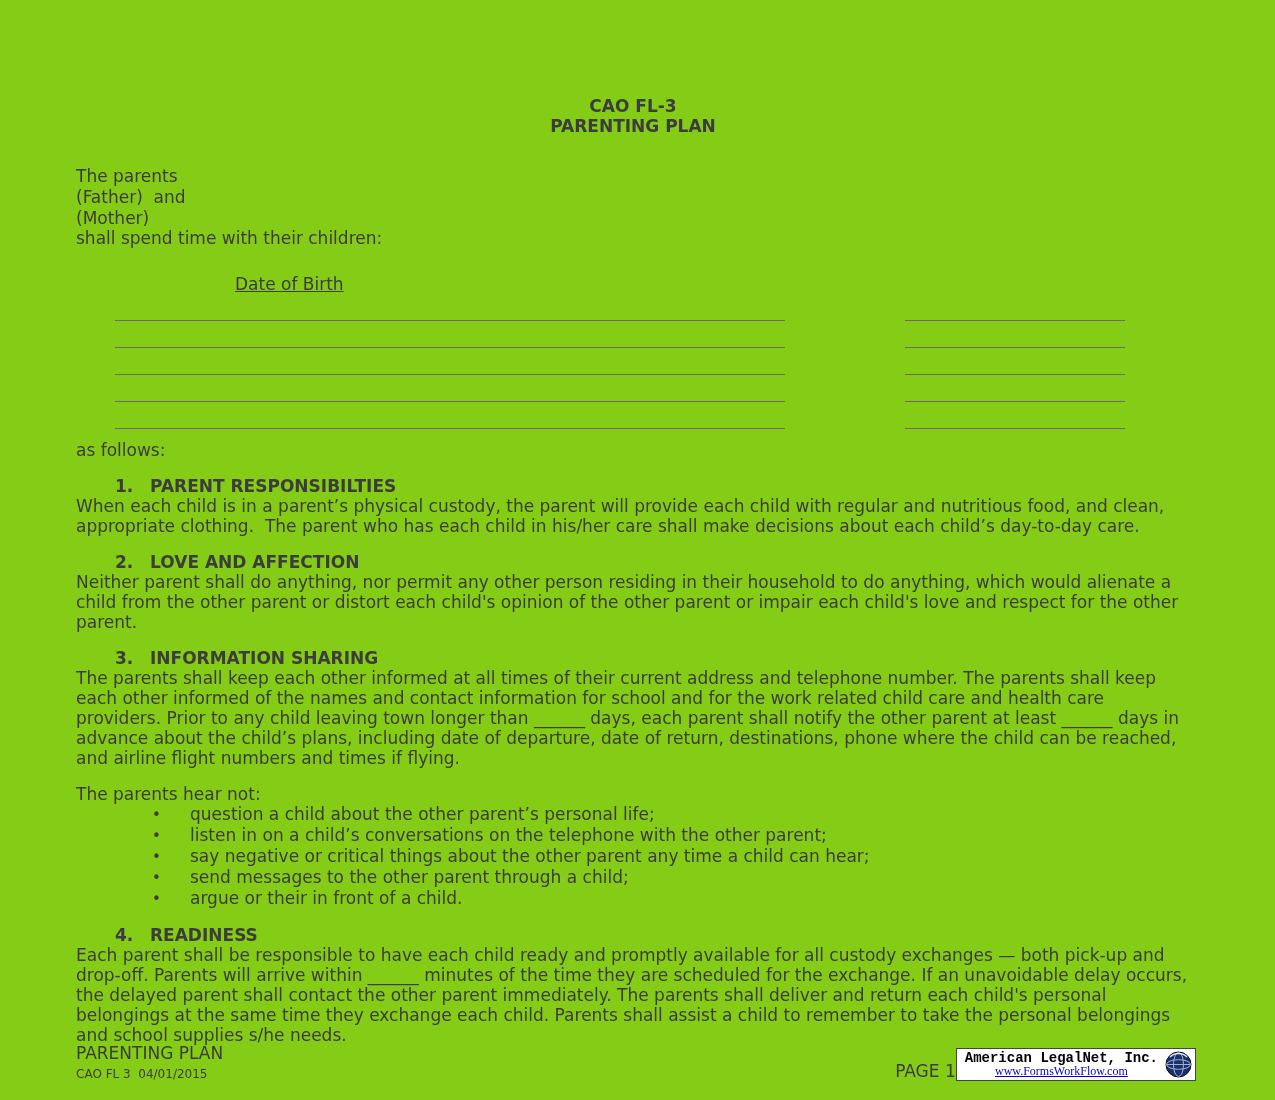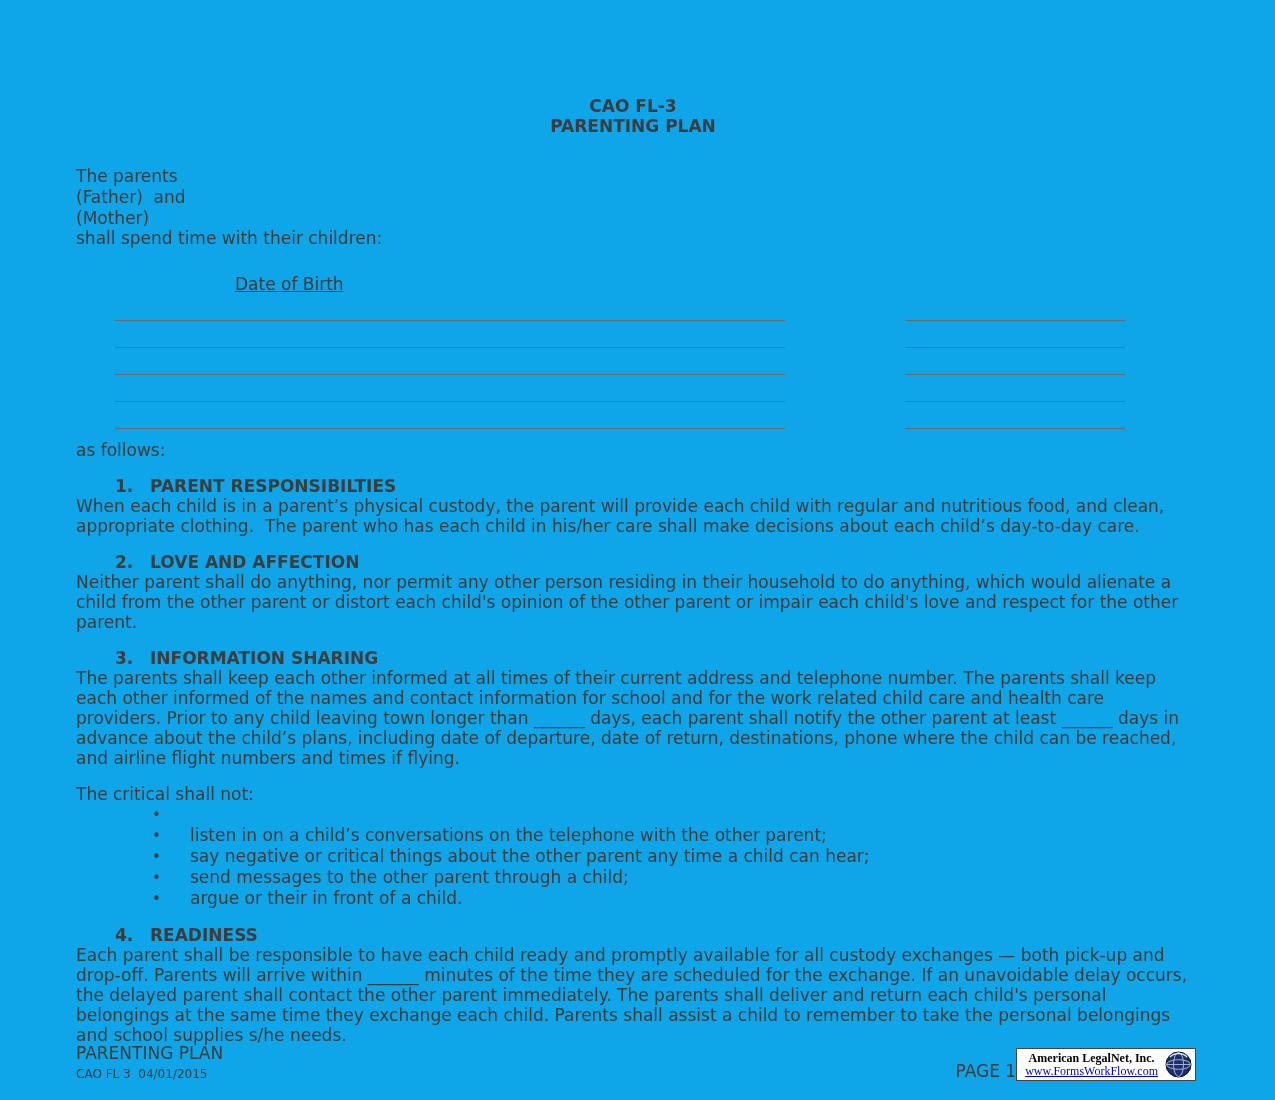--- a/index.html
+++ b/index.html
@@ -2,21 +2,21 @@
 <html><head>
 <meta charset="utf-8">
 <style>
   * { box-sizing: border-box; }
   html, body { margin: 0; padding: 0; background: #ffffff; }
   .page {
     position: relative;
     width: 1275px;
     height: 1100px;
     margin: 0 auto;
-    background: #0ea5e9;
+    background: #84cc16;
     font-family: "DejaVu Sans", "Liberation Sans", sans-serif;
     font-size: 17px;
     line-height: 20px;
     color: #3c3c3c;
     padding: 96px 85px 0 76px;
     overflow: hidden;
   }
 
   
   .doc-title { text-align: center; font-weight: bold; }
@@ -72,21 +72,21 @@
   .brand-box {
     margin-top: 5px;
     border: 1px solid #444;
     background: #fff;
     display: flex;
     align-items: center;
     gap: 7px;
     padding: 2px 3px 2px 8px;
   }
   .brand-text { text-align: center; font-family: "Liberation Serif", "DejaVu Serif", serif; }
-  .brand-name { font-weight: bold; font-size: 12px; color: #000; line-height: 14px; }
+  .brand-name { font-weight: bold; font-size: 14px; color: #000; line-height: 14px; font-family: Liberation Mono, monospace; }
   .brand-url { font-size: 12px; color: #0000cc; text-decoration: underline; line-height: 13px; cursor: pointer; }
   .globe { display: inline-flex; }
 </style>
 </head>
 <body>
 
 <div class="page">
 
   <div class="doc-title">CAO FL-3</div>
   <div class="doc-title">PARENTING PLAN</div>
@@ -144,24 +144,25 @@
     <p class="section-body">Neither parent shall do anything, nor permit any other person residing in their household to do anything, which would alienate a child from the other parent or distort each child's opinion of the other parent or impair each child's love and respect for the other parent.</p>
   </div>
 
   <div class="section">
     <div class="section-heading">
       <span class="sec-num">3.</span><span>INFORMATION SHARING</span>
     </div>
     <p class="section-body">The parents shall keep each other informed at all times of their current address and telephone number. The parents shall keep each other informed of the names and contact information for school and for the work related child care and health care providers. Prior to any child leaving town longer than ______ days, each parent shall notify the other parent at least ______ days in advance about the child’s plans, including date of departure, date of return, destinations, phone where the child can be reached, and airline flight numbers and times if flying.</p>
   </div>
 
-  <div class="shall-not-intro">The critical shall not:</div>
+  <div class="shall-not-intro">The parents hear not:</div>
   <div class="bullets">
     <div class="bullet-item">
       <span class="bullet-dot"></span>
+      <span>question a child about the other parent’s personal life;</span>
     </div>
     <div class="bullet-item">
       <span class="bullet-dot"></span>
       <span>listen in on a child’s conversations on the telephone with the other parent;</span>
     </div>
     <div class="bullet-item">
       <span class="bullet-dot"></span>
       <span>say negative or critical things about the other parent any time a child can hear;</span>
     </div>
     <div class="bullet-item">

